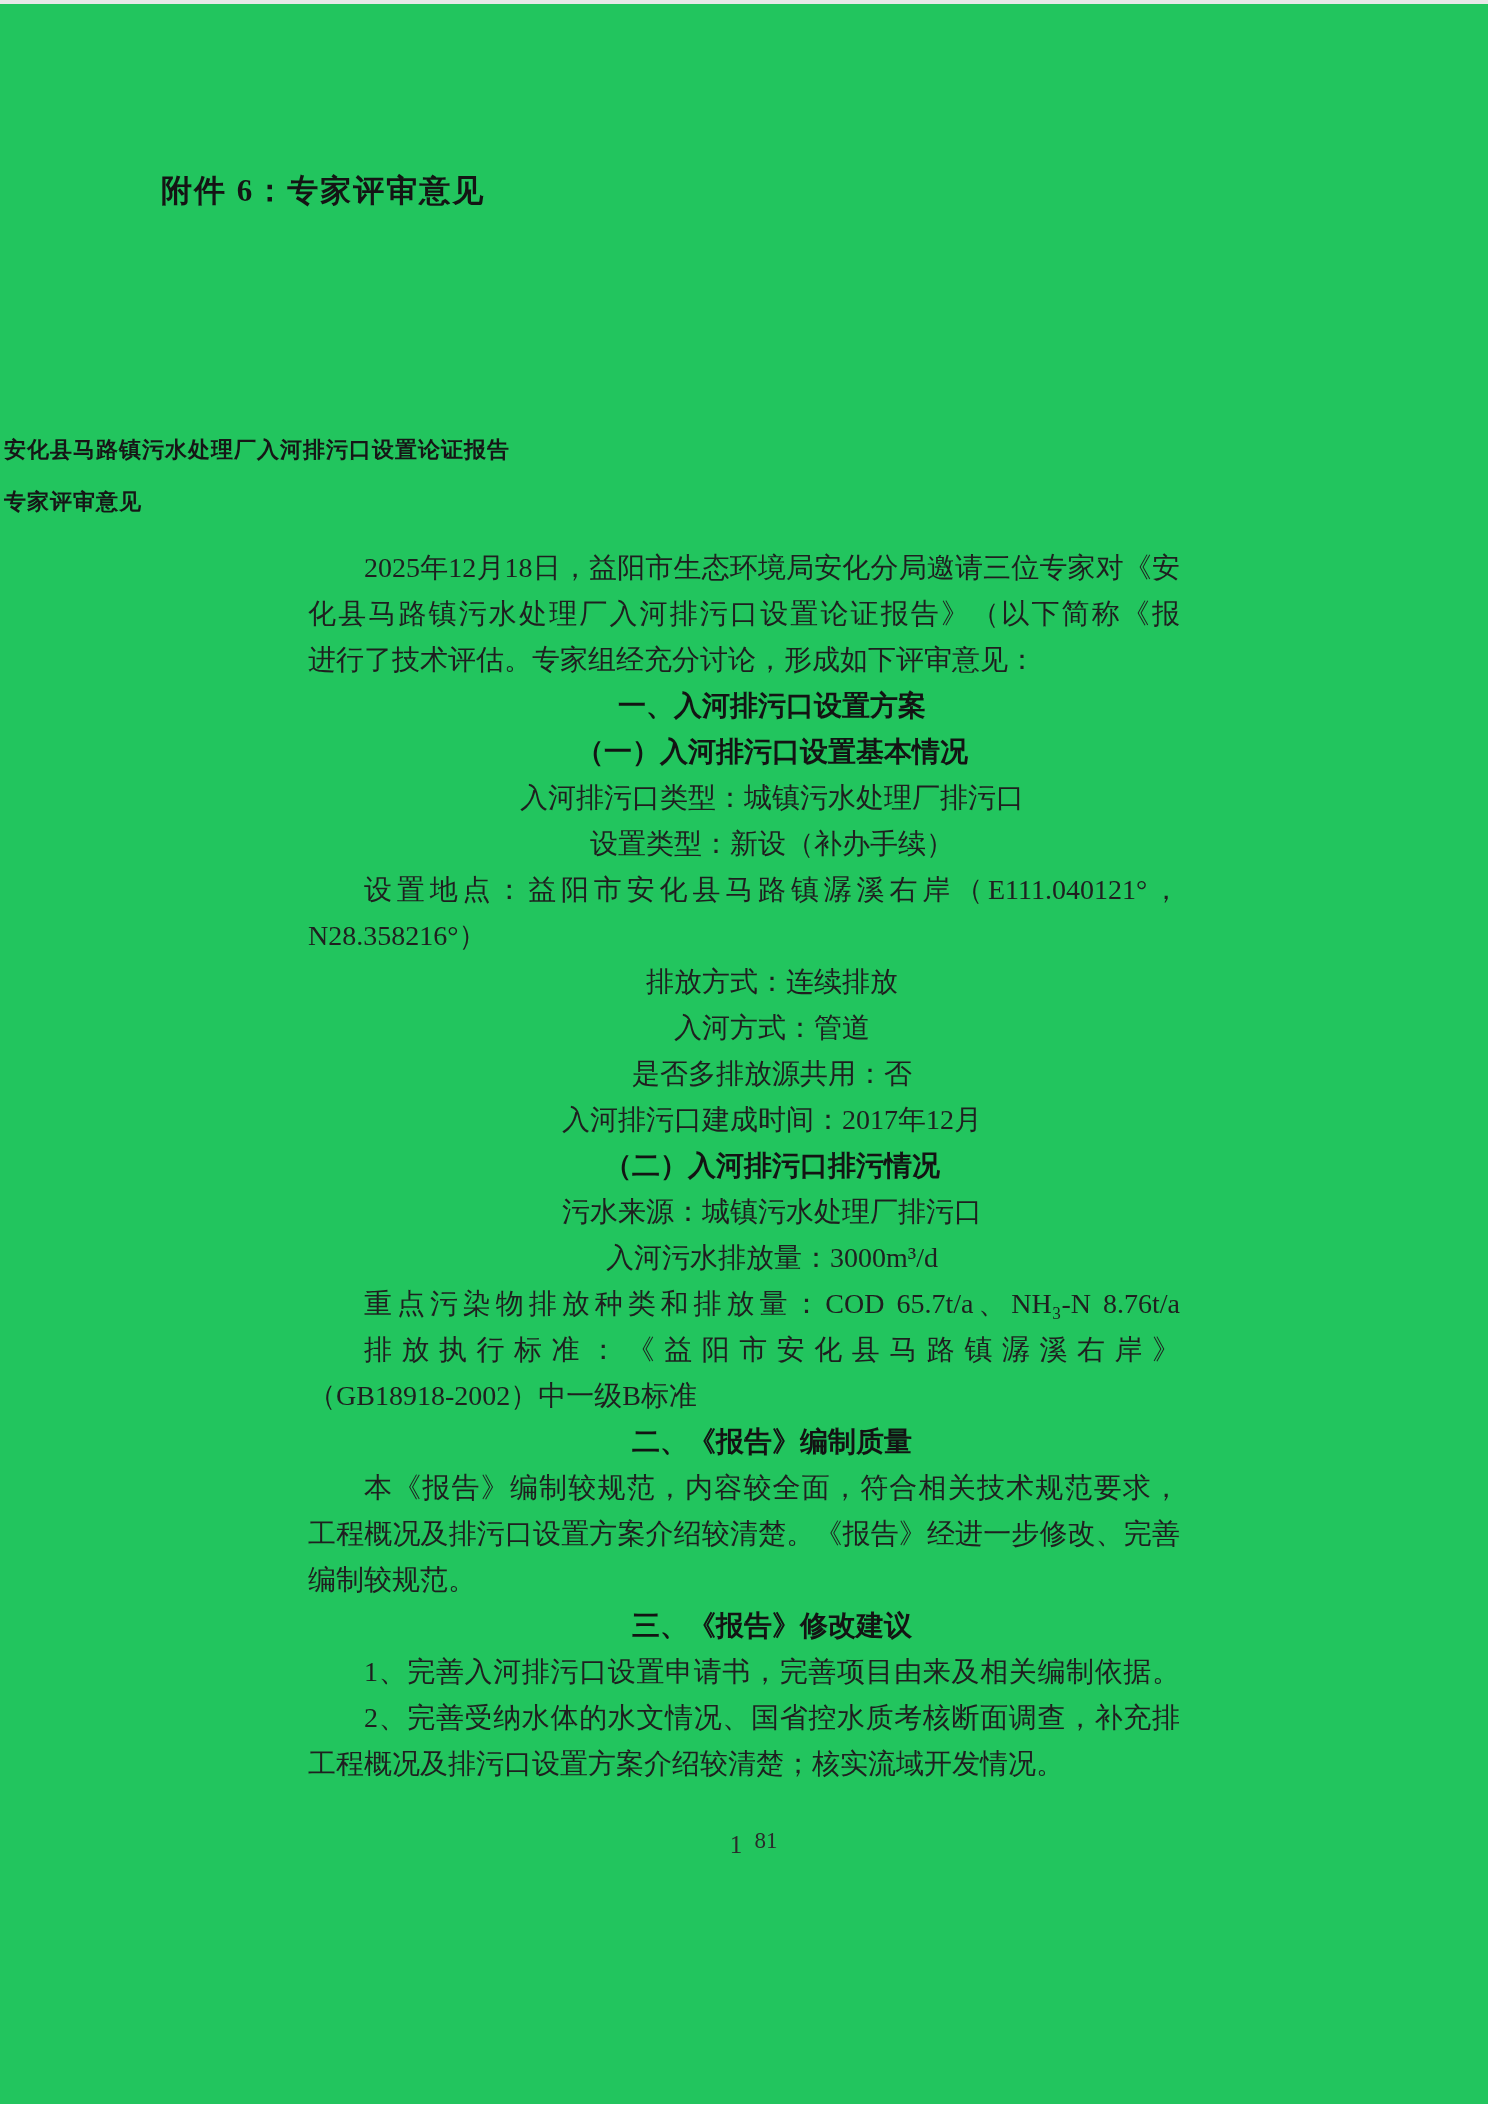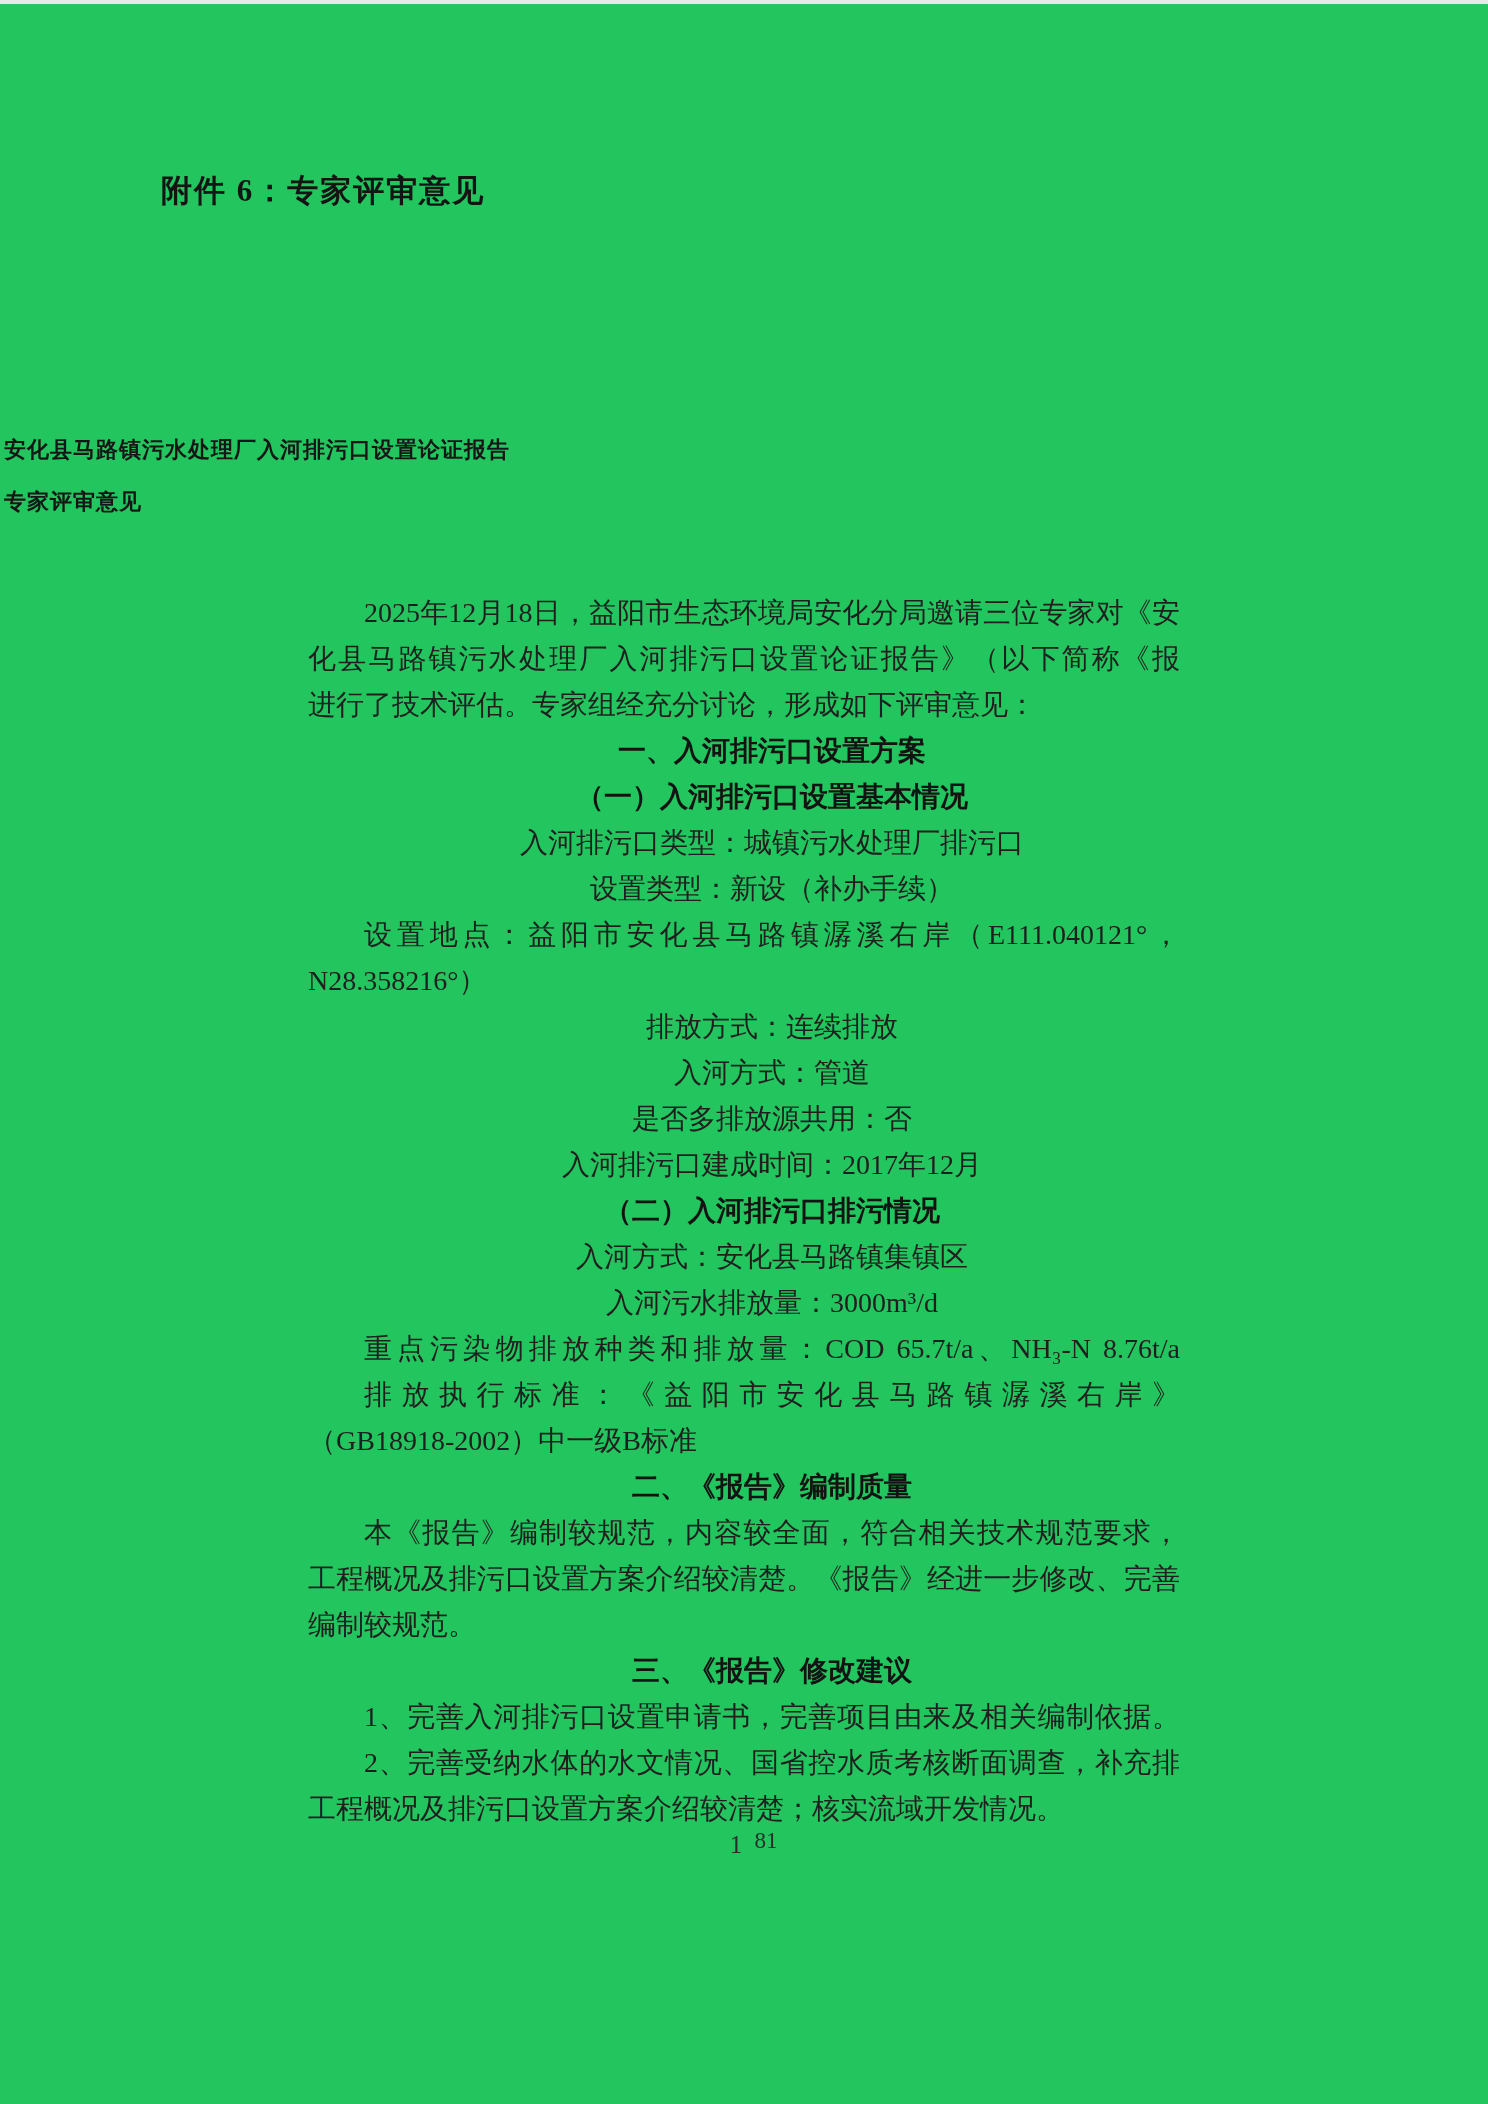--- a/index.html
+++ b/index.html
@@ -36,21 +36,21 @@
     font-family: "Liberation Sans", sans-serif;
     font-weight: 700;
     font-size: 22px;
     line-height: 52px;
     color: #161616;
     letter-spacing: 1px;
   }
   .doc-body {
     position: absolute;
     left: 308px;
-    top: 586px;
+    top: 541px;
     width: 872px;
   }
   .line {
     height: 46px;
     line-height: 46px;
     font-size: 28px;
     white-space: nowrap;
     overflow: hidden;
     color: #1f1f1f;
   }
@@ -104,21 +104,21 @@
       <div class="line indent bold">（一）入河排污口设置基本情况</div>
       <div class="line indent">入河排污口类型：城镇污水处理厂排污口</div>
       <div class="line indent">设置类型：新设（补办手续）</div>
       <div class="line indent fill">设置地点：益阳市安化县马路镇潺溪右岸（E111.040121°，</div>
       <div class="line">N28.358216°）</div>
       <div class="line indent">排放方式：连续排放</div>
       <div class="line indent">入河方式：管道</div>
       <div class="line indent">是否多排放源共用：否</div>
       <div class="line indent">入河排污口建成时间：2017年12月</div>
       <div class="line indent bold">（二）入河排污口排污情况</div>
-      <div class="line indent">入河方式：安化县马路镇集镇区</div>
+      <div class="line indent">污水来源：城镇污水处理厂排污口</div>
       <div class="line indent">入河污水排放量：3000m³/d</div>
       <div class="line indent fill">重点污染物排放种类和排放量：COD 65.7t/a、NH₃-N 8.76t/a</div>
       <div class="line indent fill">排放执行标准：《益阳市安化县马路镇潺溪右岸》</div>
       <div class="line">（GB18918-2002）中一级B标准</div>
       <div class="line indent bold">二、《报告》编制质量</div>
       <div class="line indent fill">本《报告》编制较规范，内容较全面，符合相关技术规范要求，</div>
       <div class="line fill">工程概况及排污口设置方案介绍较清楚。《报告》经进一步修改、完善</div>
       <div class="line">编制较规范。</div>
       <div class="line indent bold">三、《报告》修改建议</div>
       <div class="line indent fill">1、完善入河排污口设置申请书，完善项目由来及相关编制依据。</div>

